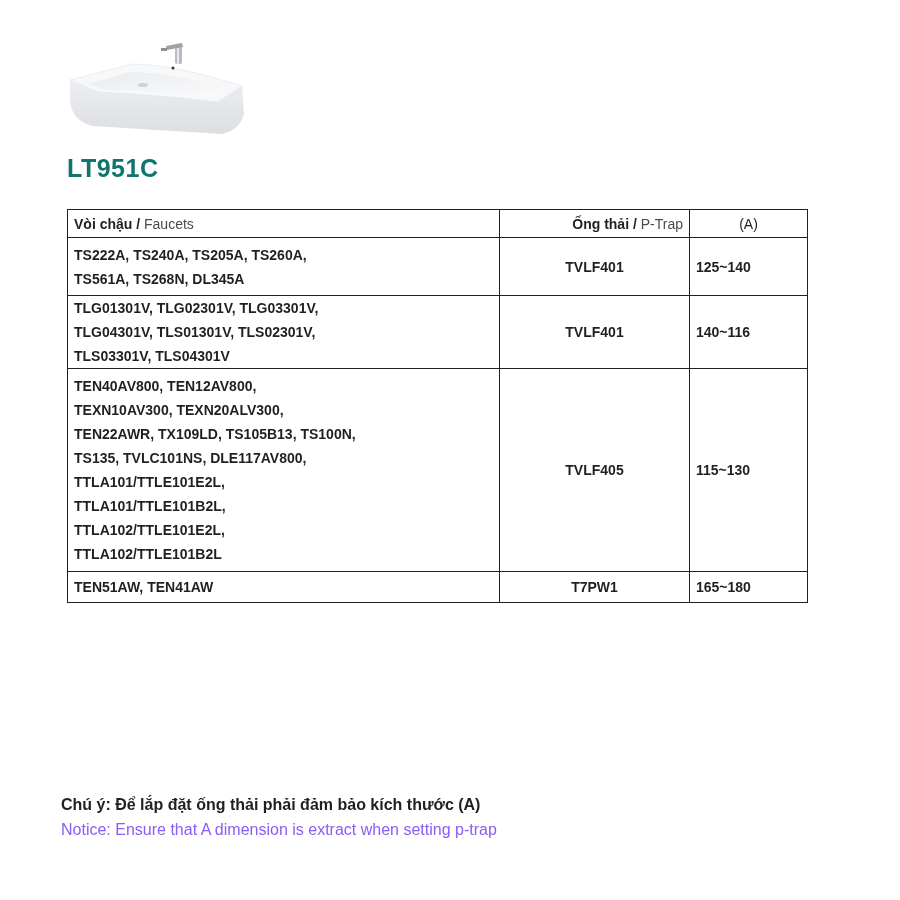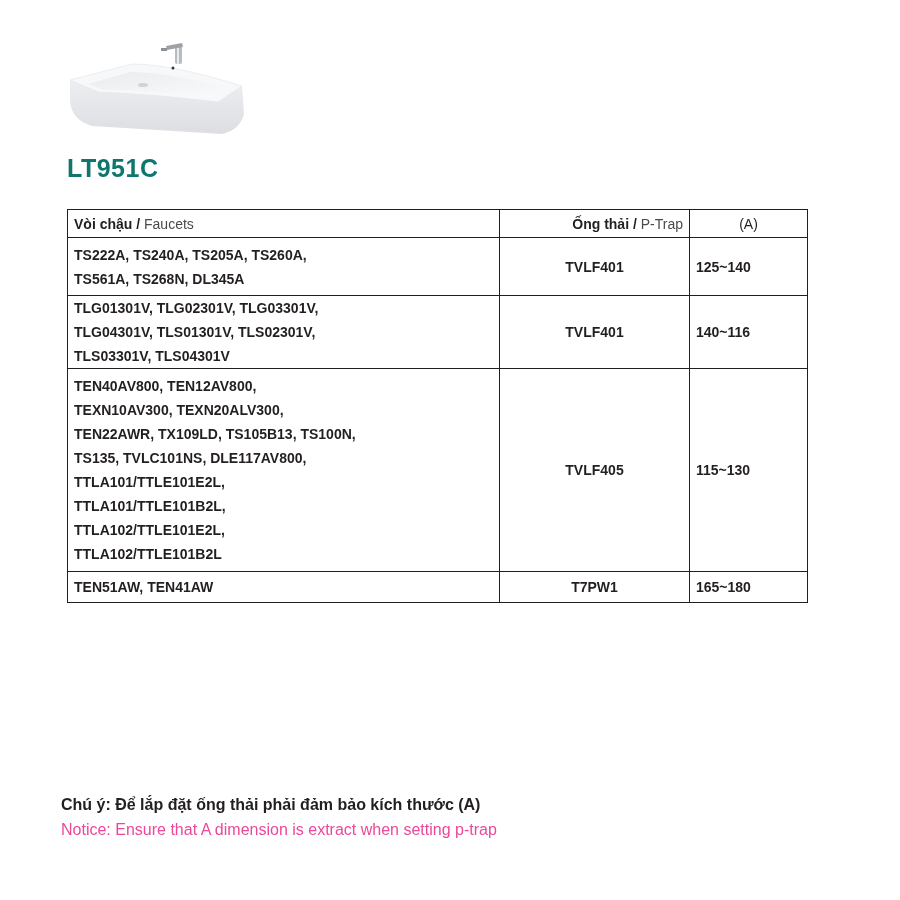--- a/index.html
+++ b/index.html
@@ -64,21 +64,21 @@
     td.c-ptrap { text-align: center; }
     td.c-a { text-align: left; }
     .note {
       position: absolute;
       left: 61px;
       top: 792px;
       font-size: 16px;
       line-height: 25px;
     }
     .note .vi { font-weight: bold; color: #231f20; }
-    .note .en { font-weight: normal; color: #ec4899; }
+    .note .en { font-weight: normal; color: #8b5cf6; }
   </style>
 </head>
 <body>
 
 <div class="product-image">
   <svg width="200" height="110" viewBox="0 0 200 110">
     <defs>
       <linearGradient id="bowlSide" x1="0" y1="0" x2="0" y2="1">
         <stop offset="0" stop-color="#f2f3f5"></stop>
         <stop offset="1" stop-color="#dcdee2"></stop>

